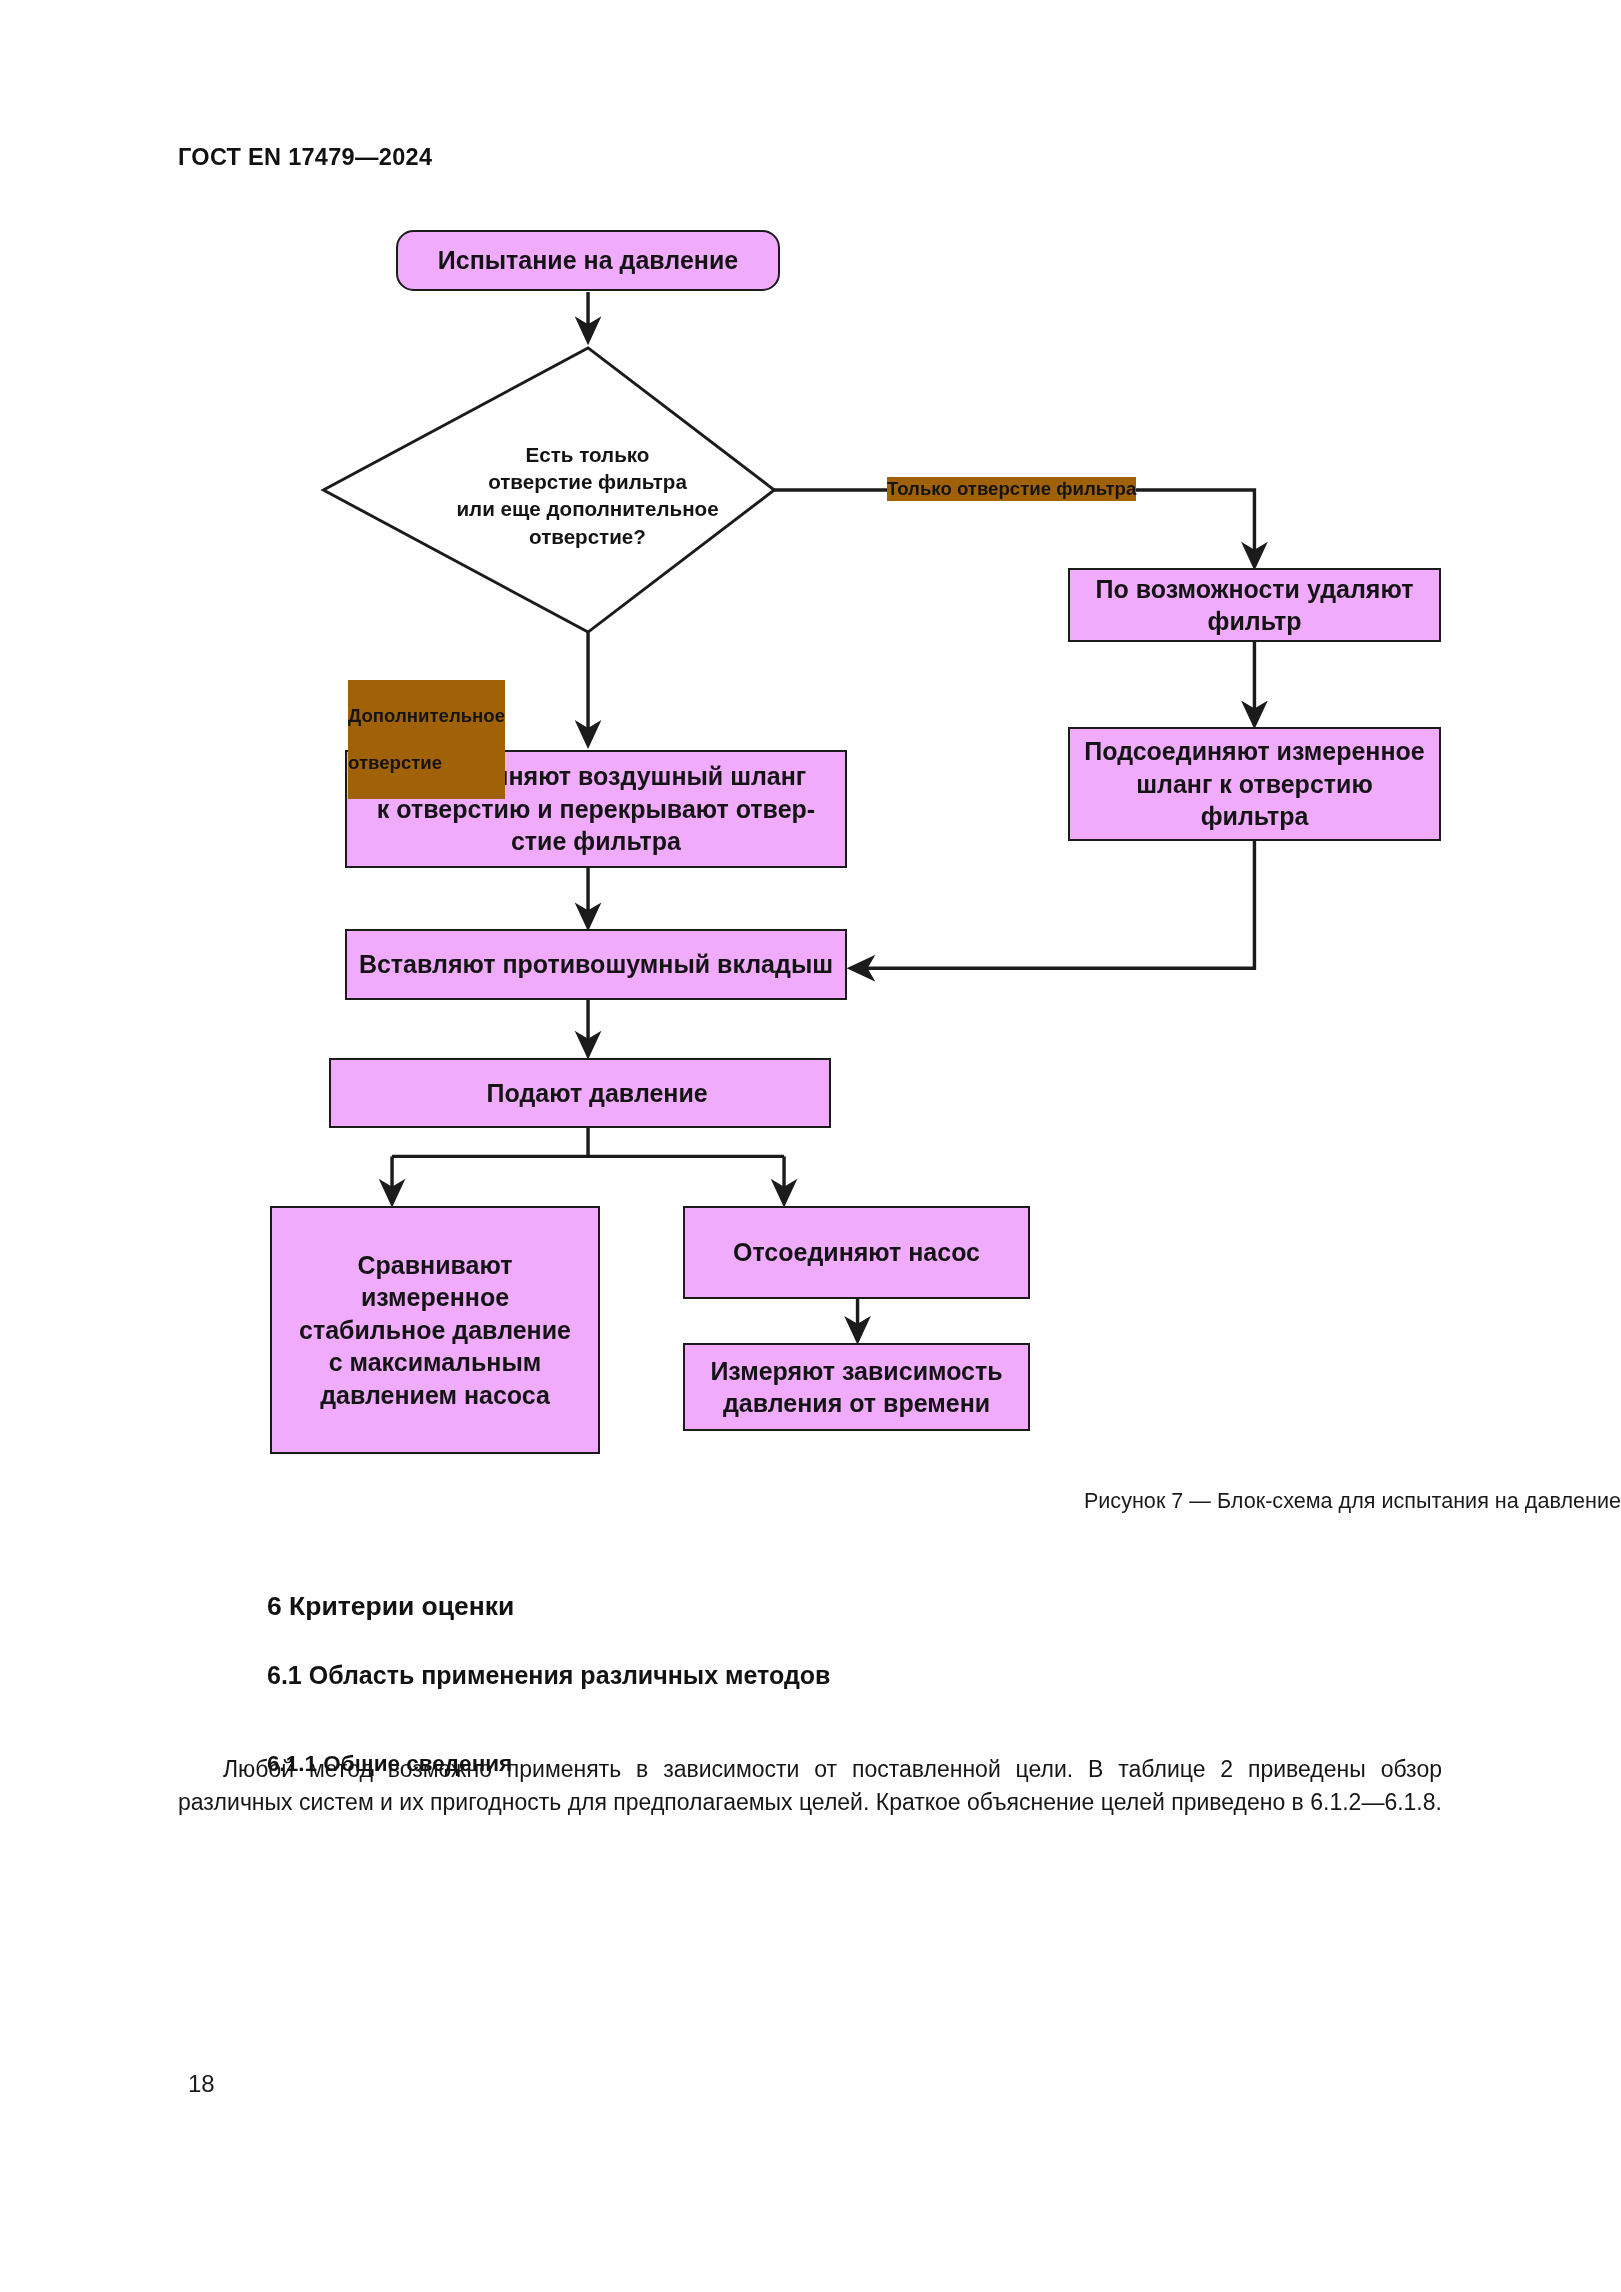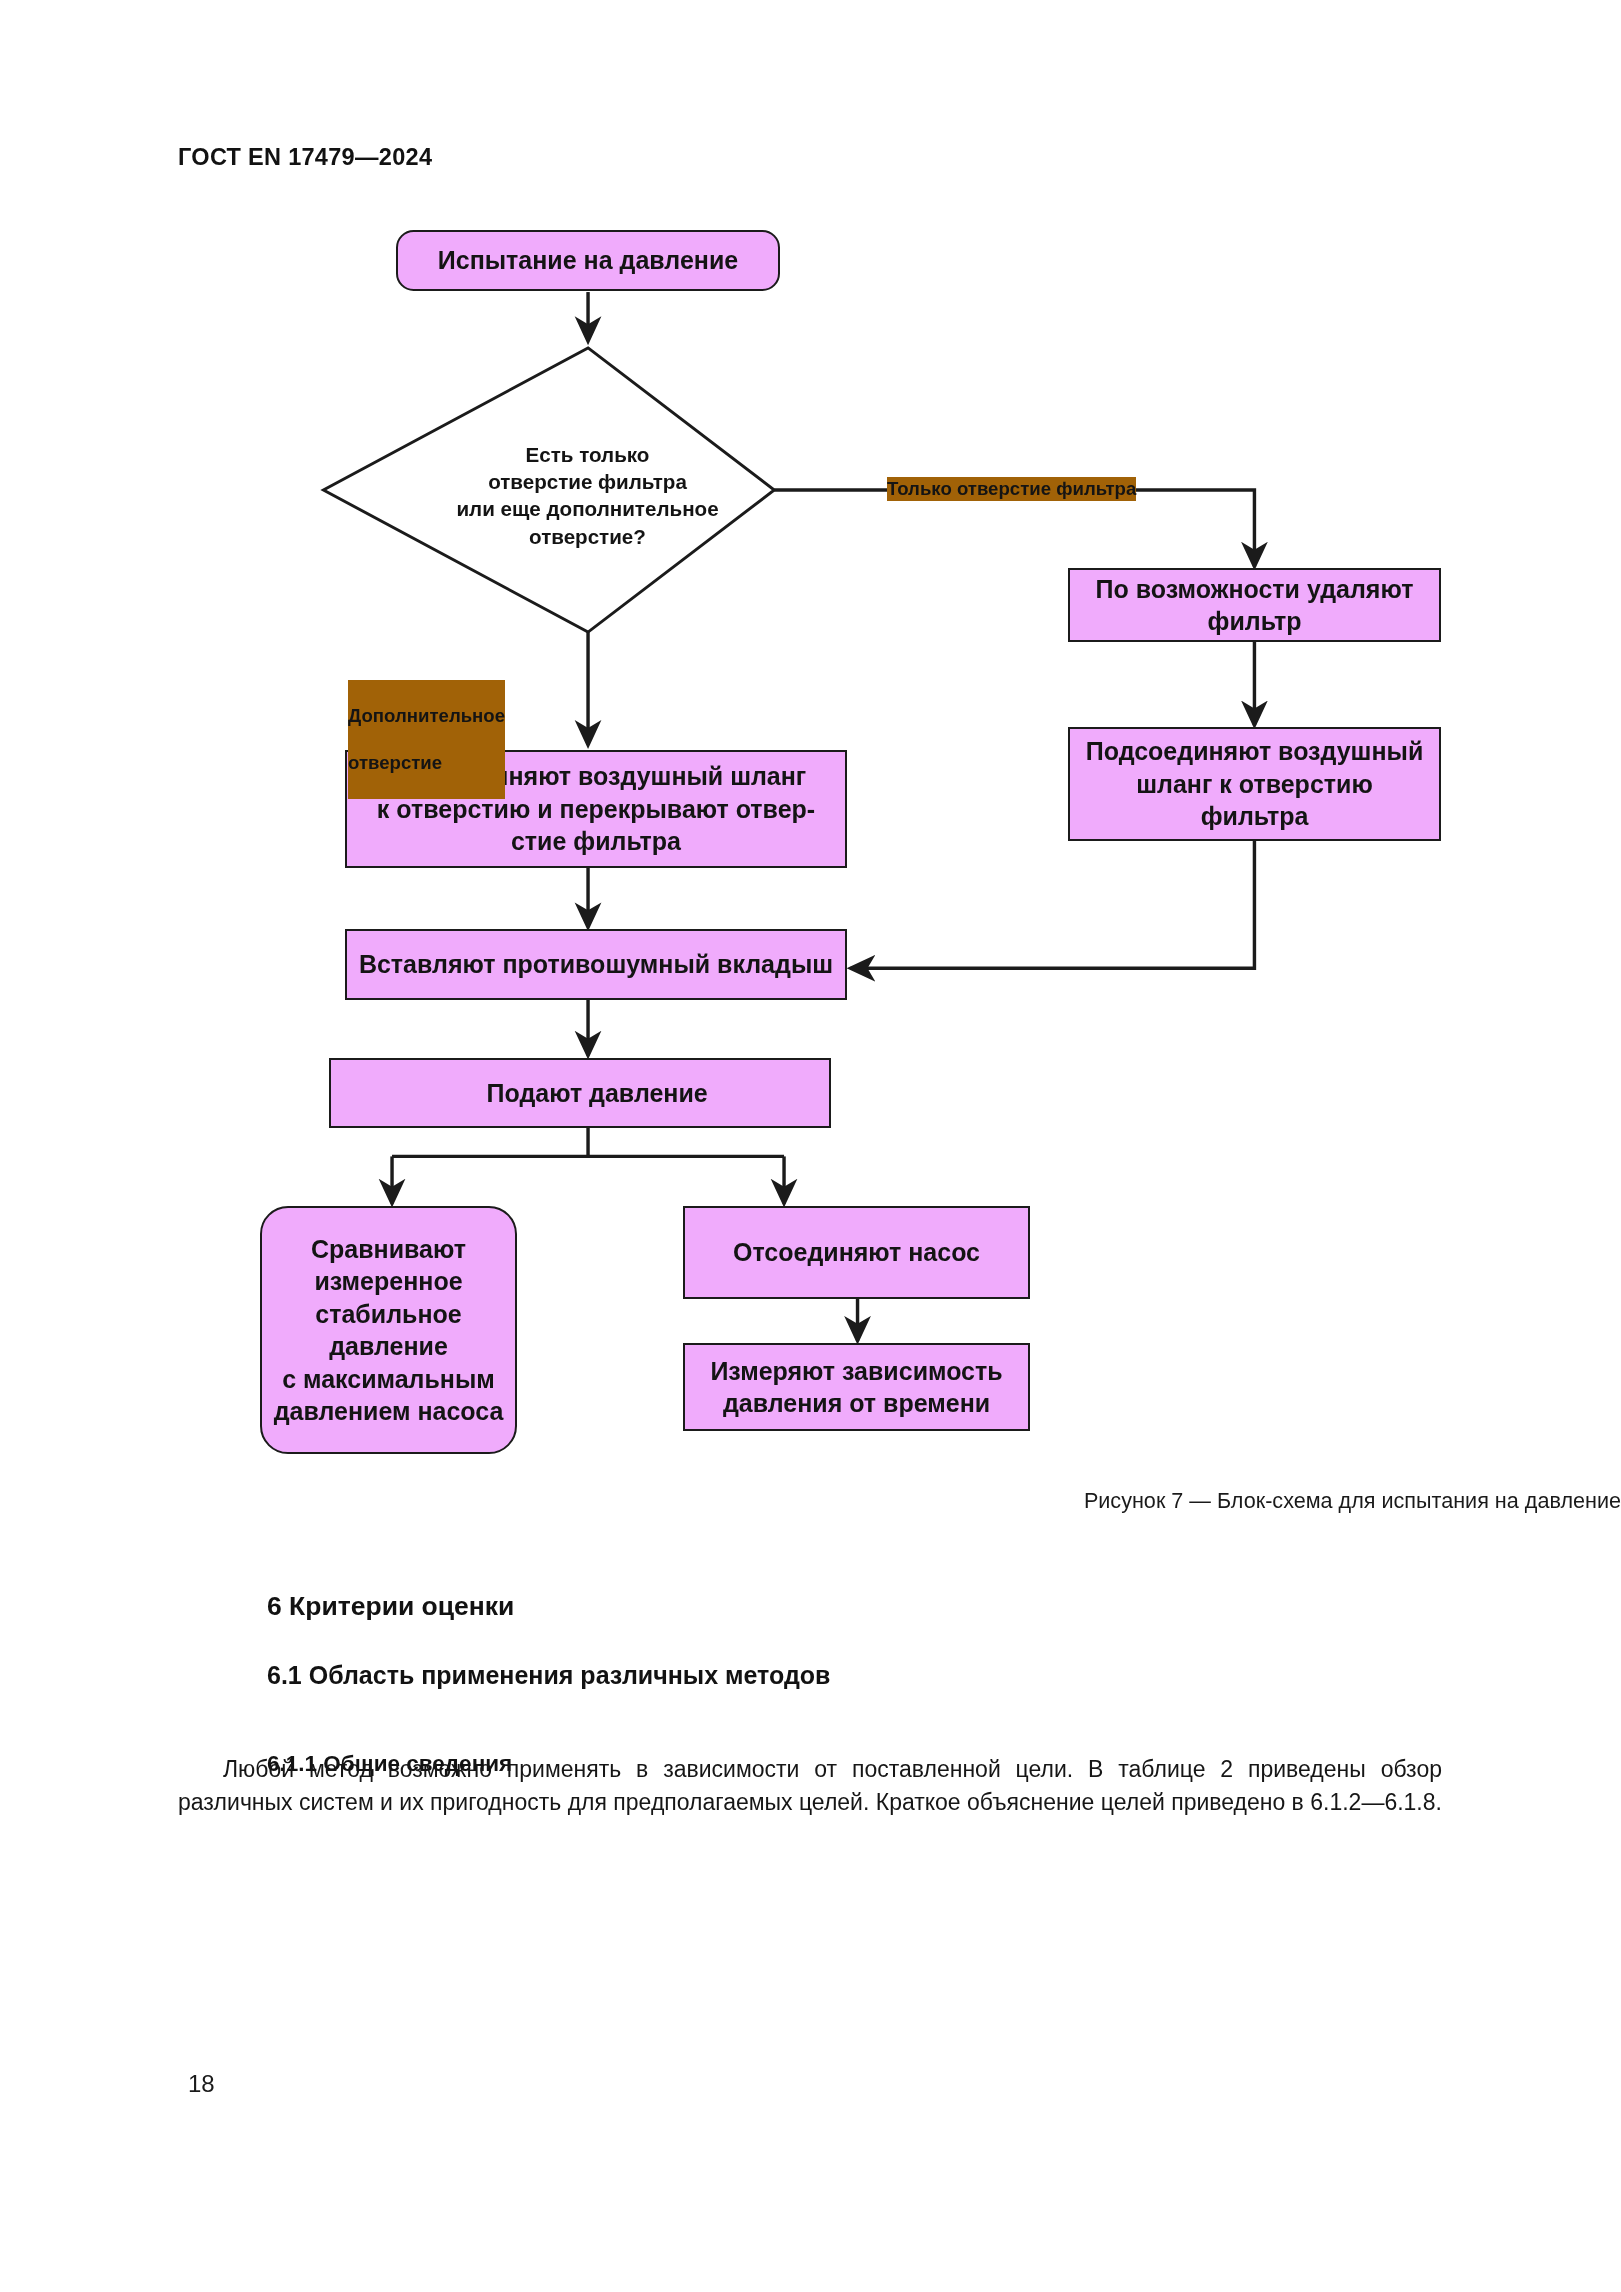--- a/index.html
+++ b/index.html
@@ -202,42 +202,42 @@
 
     <div class="node" style="left:1068px; top:568px; width:373px; height:74px;">
       <span class="lines">
         <span>По возможности удаляют</span><br>
         <span>фильтр</span>
       </span>
     </div>
 
     <div class="node" style="left:1068px; top:727px; width:373px; height:114px;">
       <span class="lines">
-        <span>Подсоединяют воздушный</span><br>
+        <span>Подсоединяют измеренное</span><br>
         <span>шланг к отверстию фильтра</span>
       </span>
     </div>
 
     <div class="node" style="left:345px; top:750px; width:502px; height:118px;">
       <span class="lines">
         <span>Подсоединяют воздушный шланг</span><br>
         <span>к отверстию и перекрывают отвер-</span><br>
         <span>стие фильтра</span>
       </span>
     </div>
 
     <div class="node" style="left:345px; top:929px; width:502px; height:71px;">
       <span>Вставляют противошумный вкладыш</span>
     </div>
 
     <div class="node" style="left:329px; top:1058px; width:502px; height:70px;padding-left:44px;">
       <span>Подают давление</span>
     </div>
 
-    <div class="node" style="left:260px; top:1206px; width:257px; height:248px;border-radius:28px;">
+    <div class="node" style="left:270px; top:1206px; width:330px; height:248px;">
       <span class="lines">
         <span>Сравнивают измеренное</span><br>
         <span>стабильное давление</span><br>
         <span>с максимальным</span><br>
         <span>давлением насоса</span>
       </span>
     </div>
 
     <div class="node" style="left:683px; top:1206px; width:347px; height:93px;">
       <span>Отсоединяют насос</span>

